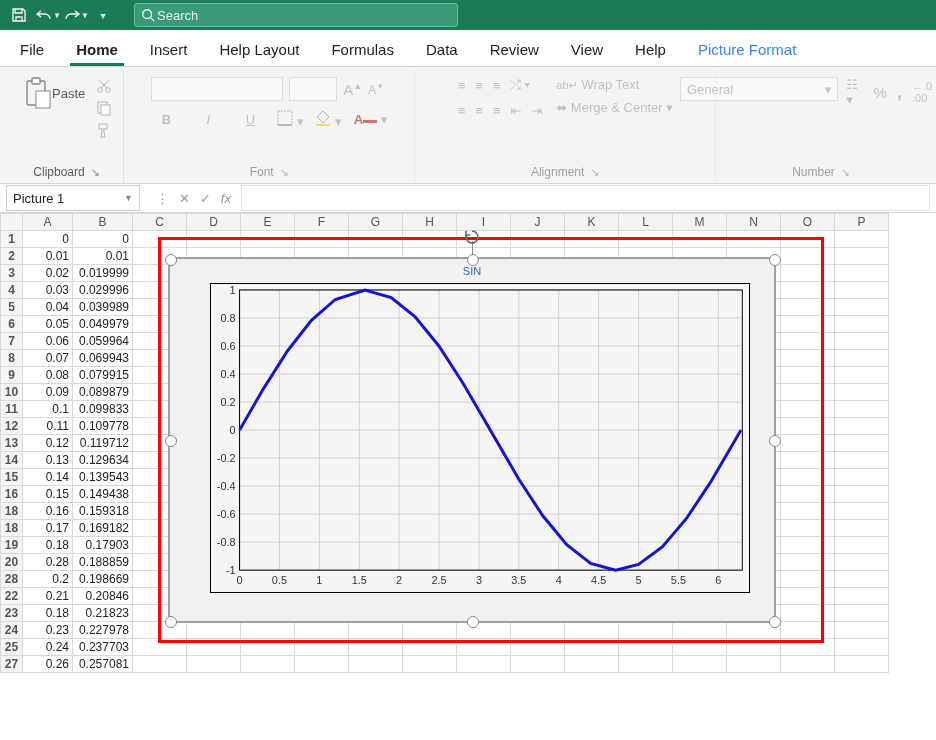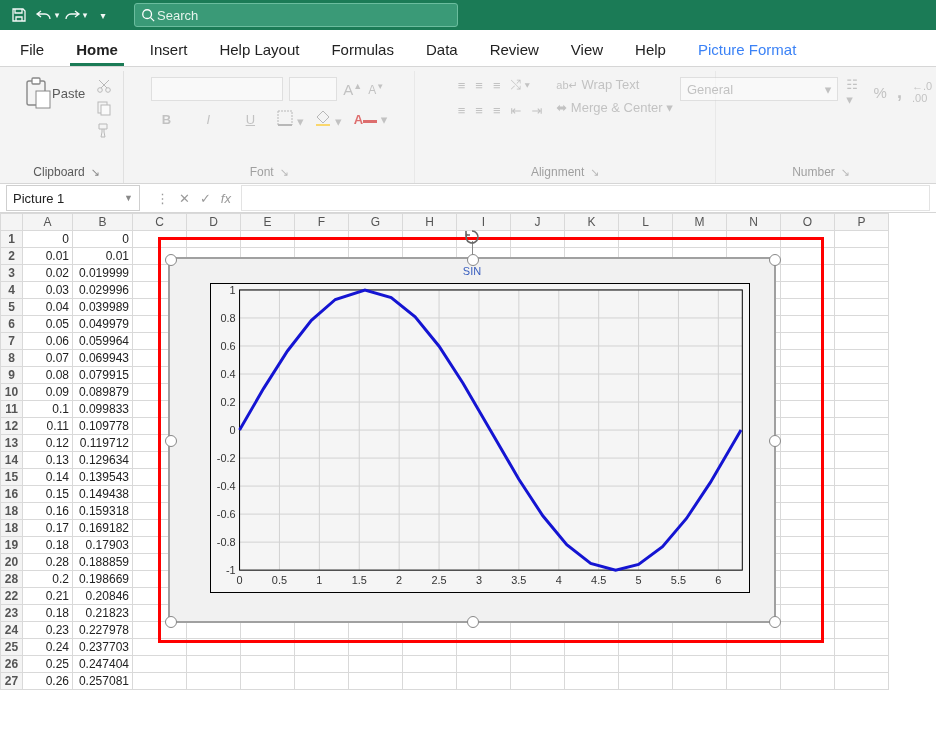--- a/index.html
+++ b/index.html
@@ -710,39 +710,20 @@
             <td></td>
             <td></td>
             <td></td>
             <td></td>
             <td></td>
           </tr>
           <tr>
             <th class="rowhdr">25</th>
             <td>0.24</td>
             <td>0.237703</td>
-            <td></td>
-            <td></td>
-            <td></td>
-            <td></td>
-            <td></td>
-            <td></td>
-            <td></td>
-            <td></td>
-            <td></td>
-            <td></td>
-            <td></td>
-            <td></td>
-            <td></td>
-            <td></td>
-          </tr>
-          <tr>
-            <th class="rowhdr">26</th>
-            <td>0.25</td>
-            <td>0.247404</td>
             <td></td>
             <td></td>
             <td></td>
             <td></td>
             <td></td>
             <td></td>
             <td></td>
             <td></td>
             <td></td>
             <td></td>

